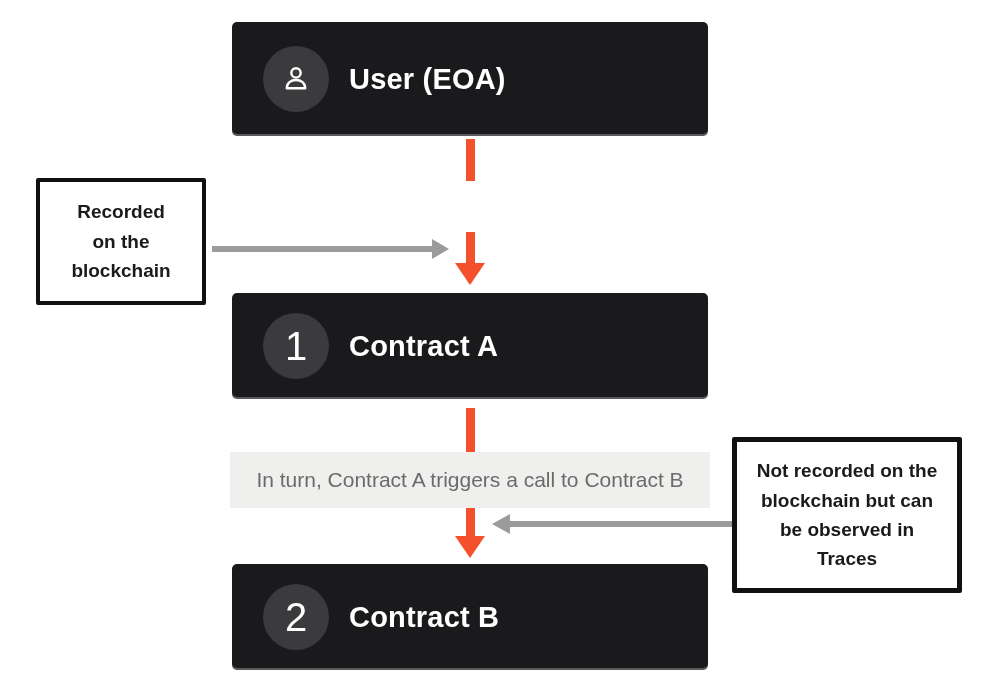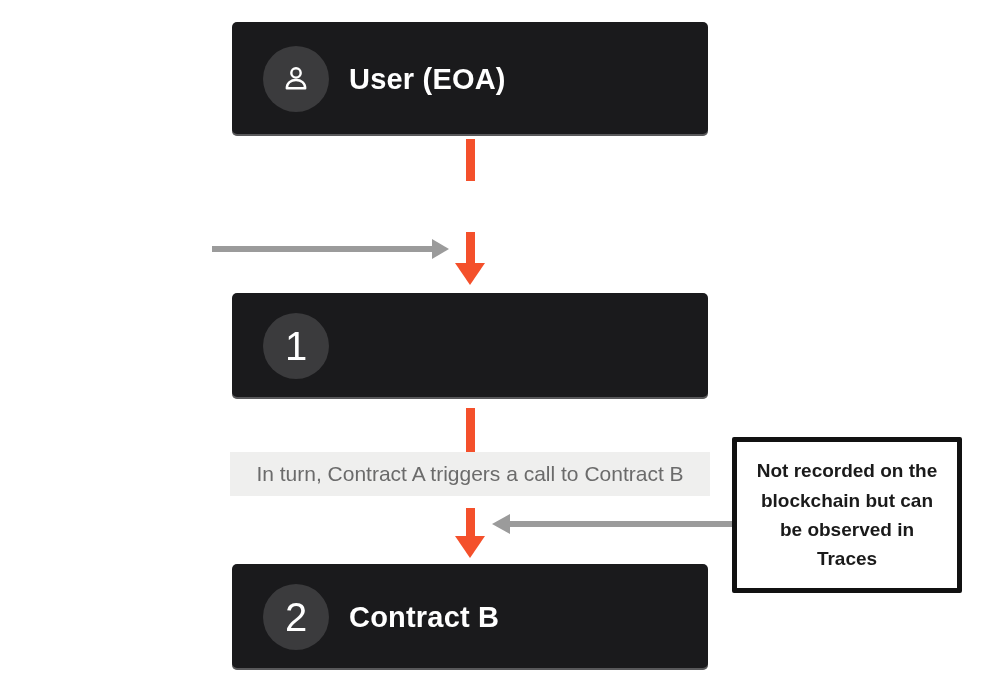--- a/index.html
+++ b/index.html
@@ -29,21 +29,21 @@
   }
   .badge-num{color:var(--node-text);font-size:40px;font-weight:400;line-height:1;}
   .node-title{color:var(--node-text);font-size:29px;font-weight:700;letter-spacing:.2px;}
   
   .edge-label{
     position:absolute;background:var(--label-bg);color:var(--label-text);
     display:flex;align-items:center;justify-content:center;
     font-size:21px;text-align:center;
   }
   .edge-label-1{left:294px;top:181px;width:362px;height:51px;}
-  .edge-label-2{left:230px;top:452px;width:480px;height:44px;}
+  .edge-label-2{left:230px;top:452px;width:480px;height:56px;}
   
   .oshaft{position:absolute;left:466px;width:9px;background:var(--accent);}
   .o1a{top:139px;height:42px;}
   .o1b{top:232px;height:32px;}
   .o2a{top:408px;height:44px;}
   .o2b{top:508px;height:29px;}
   .ohead{
     position:absolute;left:455px;width:0;height:0;
     border-left:15px solid transparent;border-right:15px solid transparent;
     border-top:22px solid var(--accent);
@@ -81,27 +81,33 @@
         <path d="M5.5 18.5 h13 c0-3.6 -2.9-5.8 -6.5-5.8 c-3.6 0 -6.5 2.2 -6.5 5.8 z"></path>
       </svg>
     </div>
     <div class="node-title">User (EOA)</div>
   </div>
 
   <div class="oshaft o1a"></div>
   <div class="oshaft o1b"></div>
   <div class="ohead oh1"></div>
 
+  <div class="callout callout-left">
+    <div class="callout-text">Recorded
+on the
+blockchain</div>
+  </div>
   <div class="gshaft g-left"></div>
   <div class="ghead ghead-right"></div>
 
   <div class="node node-a">
     <div class="badge">
       <span class="badge-num">1</span>
     </div>
+    <div class="node-title">Contract A</div>
   </div>
 
   <div class="oshaft o2a"></div>
   <div class="edge-label edge-label-2">In turn, Contract A triggers a call to Contract B</div>
   <div class="oshaft o2b"></div>
   <div class="ohead oh2"></div>
 
   <div class="callout callout-right">
     <div class="callout-text">Not recorded on the
 blockchain but can

